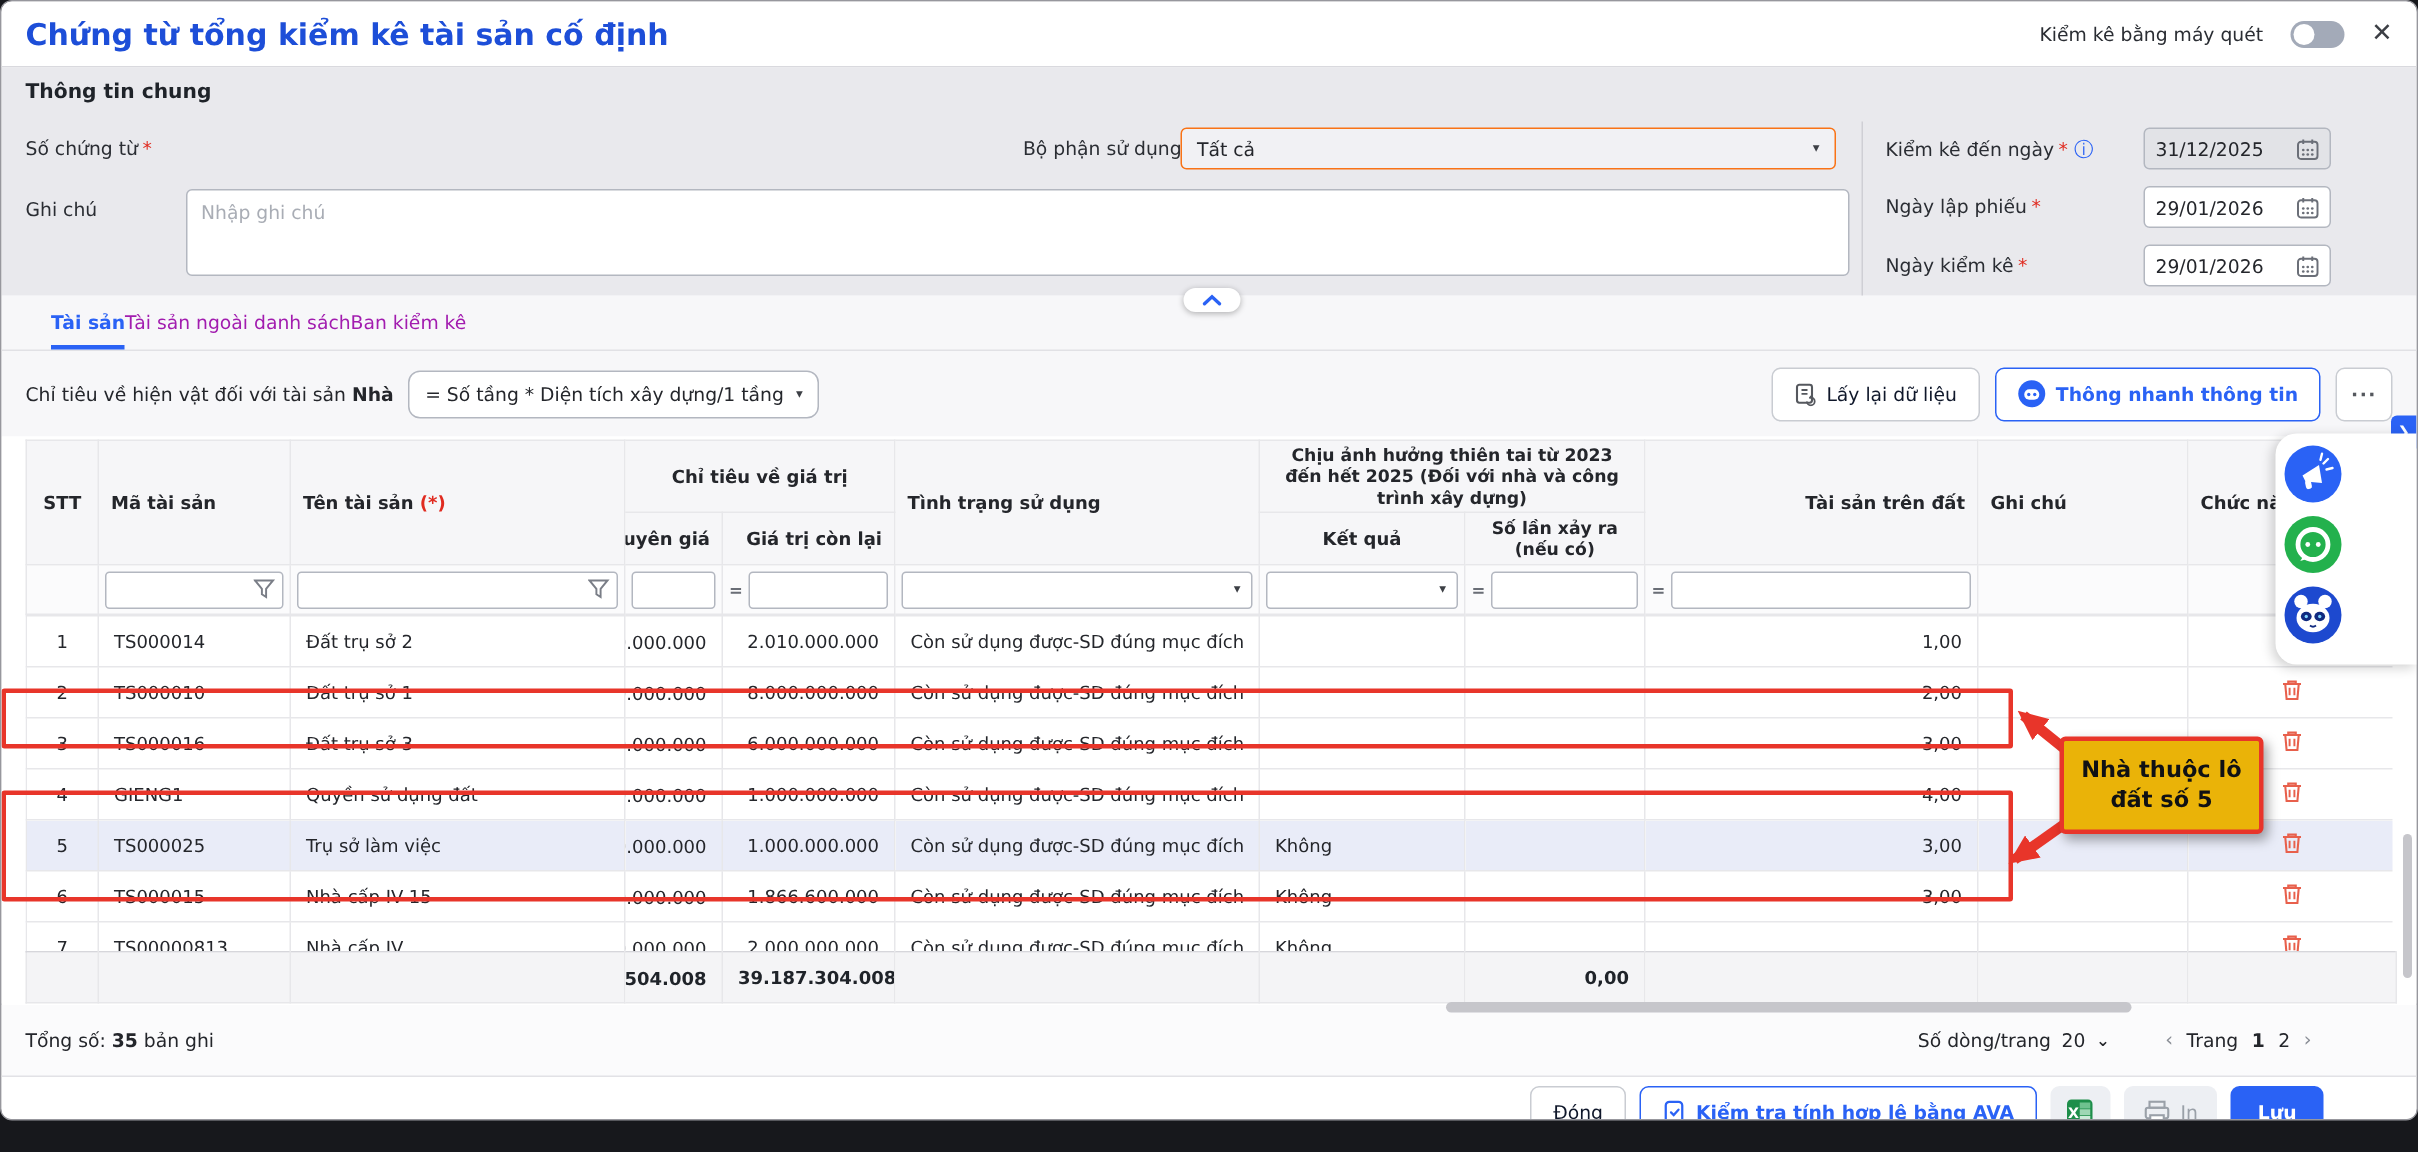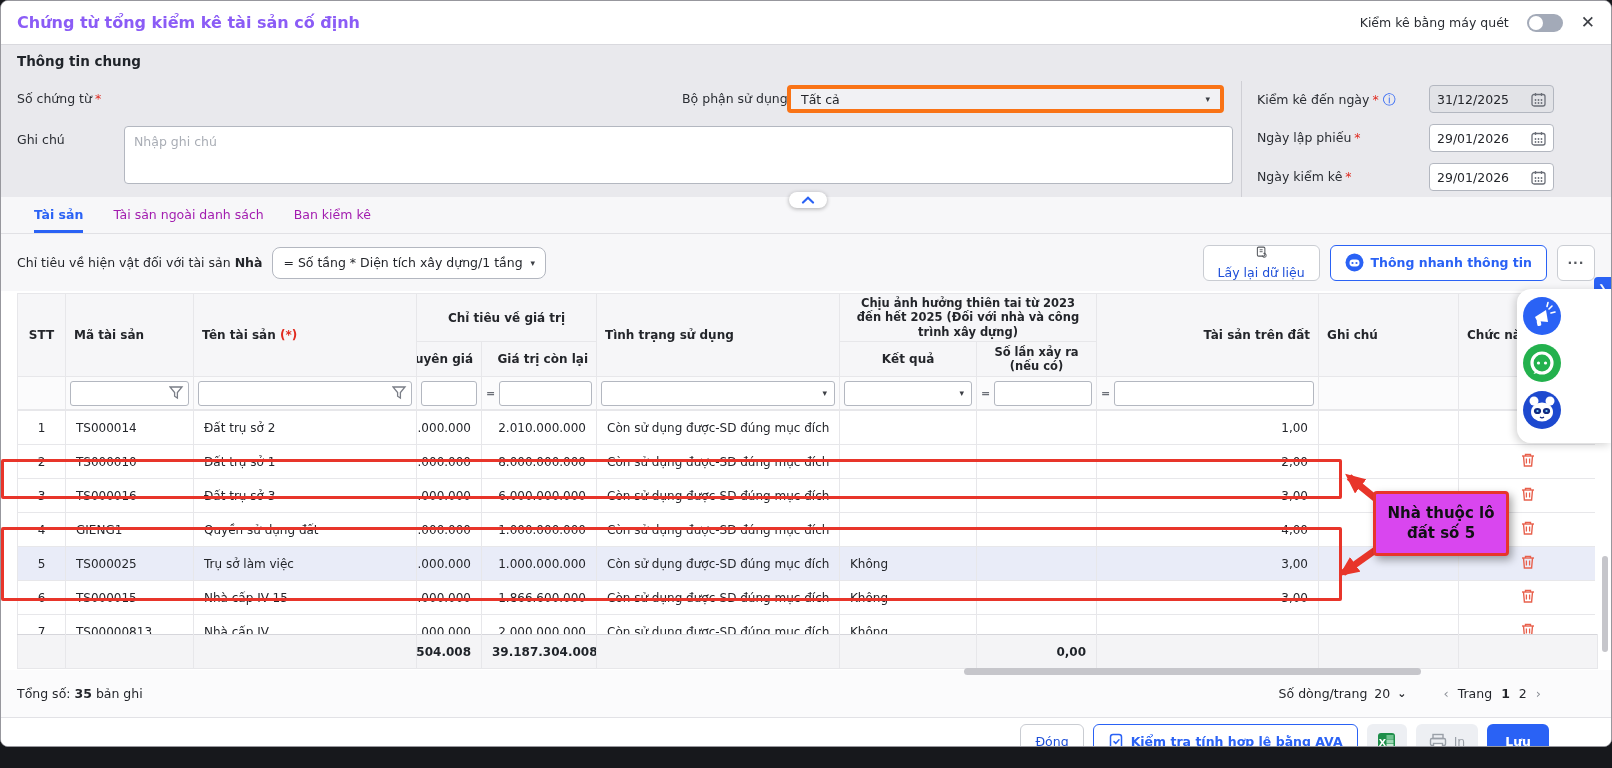--- a/index.html
+++ b/index.html
@@ -1,61 +1,61 @@
 <!DOCTYPE html>
 <html><head>
 <meta charset="utf-8">
 <style>
   * { box-sizing: border-box; margin: 0; padding: 0; }
   html,body { width:1612px; height:768px; background:#17181c; font-family:"DejaVu Sans","Liberation Sans",sans-serif; }
   .dialog { position:absolute; top:0; left:0; width:1612px; height:747px; background:#fff; border:1px solid #97979d; border-radius:8px; overflow:hidden; }
 
   
   .titlebar { height:44px; display:flex; align-items:center; justify-content:space-between; padding:0 16px; background:#fff; border-bottom:1px solid #d9d9de; }
-  .title { font-size:16px; font-weight:700; color:#8b5cf6; }
+  .title { font-size:20px; font-weight:700; color:#1d4ed8; }
   .titlebar-right { display:flex; align-items:center; gap:18px; }
   .scan-label { font-size:12.5px; color:#2a2d33; }
   .toggle { display:inline-flex; align-items:center; }
   .toggle .track { width:36px; height:18px; border-radius:9px; background:#a3aab8; position:relative; cursor:pointer; }
   .toggle .knob { position:absolute; left:2px; top:2px; width:14px; height:14px; border-radius:50%; background:#fff; }
   .close-x { font-size:17px; color:#3c3f45; cursor:pointer; line-height:1; }
 
   
   .info { position:relative; height:152px; background:#e9e9ed; }
   .info .sec-title { position:absolute; left:16px; top:8px; font-size:13.5px; font-weight:700; color:#1f2329; }
   .lbl { position:absolute; font-size:12.5px; color:#2a2d33; white-space:nowrap; }
   .req { color:#e02b20; margin-left:3px; }
   .inp { position:absolute; background:#fff; border:1px solid #b3b7c0; border-radius:4px; font-size:12.5px; color:#24262b; padding:0 8px; height:28px; font-family:inherit; }
-  .dd { position:absolute; height:28px; border:4px solid #f97316; border-radius:4px; background:#f1f1f4; display:flex; align-items:center; justify-content:space-between; padding:0 10px; font-size:12.5px; color:#24262b; cursor:pointer; }
+  .dd { position:absolute; height:28px; border:1px solid #f97316; border-radius:4px; background:#f1f1f4; display:flex; align-items:center; justify-content:space-between; padding:0 10px; font-size:12.5px; color:#24262b; cursor:pointer; }
   .caret { font-size:9px; color:#3c3f45; }
   .date-box { position:absolute; width:125px; height:28px; border:1px solid #b3b7c0; border-radius:4px; background:#fff; display:flex; align-items:center; justify-content:space-between; padding:0 7px; font-size:12.5px; color:#24262b; }
   .date-box.disabled { background:#e2e3e7; }
   .v-div { position:absolute; left:1240px; top:36px; width:1px; height:116px; background:#cfcfd5; }
   .ghichu-ta { position:absolute; left:123px; top:81px; width:1109px; height:58px; background:#fff; border:1px solid #b3b7c0; border-radius:4px; font-size:12.5px; color:#24262b; padding:7px 9px; resize:none; font-family:inherit; }
   .ghichu-ta::placeholder { color:#a9adb5; }
   .info-i { font-size:13px; color:#2a62f5; margin-left:4px; }
 
   .cal-icon { width:15px; height:15px; }
 
   
   .collapse-pill { position:absolute; left:788px; top:191px; width:38px; height:16px; background:#fff; border-radius:9px; box-shadow:0 1px 4px rgba(0,0,0,.3); display:flex; align-items:center; justify-content:center; cursor:pointer; z-index:4; }
 
   
-  .tabbar { height:37px; background:#f7f7f9; border-bottom:1px solid #e1e1e5; display:flex; align-items:stretch; padding-left:33px; gap:30px; }
+  .tabbar { height:37px; background:#f7f7f9; border-bottom:1px solid #e1e1e5; display:flex; align-items:stretch; padding-left:33px; }
   .tab { font-size:12.5px; color:#a21caf; display:flex; align-items:center; border-bottom:3px solid transparent; cursor:pointer; padding-top:2px; }
   .tab.active { color:#2a62f5; font-weight:700; border-bottom-color:#2a62f5; }
 
   
   .toolbar { height:57px; background:#f7f7f9; display:flex; align-items:center; padding:0 16px; }
   .crit-label { font-size:12.5px; color:#24262b; }
   .crit-label b { font-weight:700; }
   .crit-dd { margin-left:10px; height:32px; background:#fff; border:1px solid #b3b7c0; border-radius:8px; display:flex; align-items:center; gap:8px; padding:0 10px; font-size:12.5px; color:#24262b; cursor:pointer; }
   .toolbar-right { margin-left:auto; display:flex; align-items:center; gap:10px; }
   .btn { height:36px; display:inline-flex; align-items:center; justify-content:center; gap:7px; border-radius:6px; font-size:12.5px; cursor:pointer; font-family:inherit; }
-  .btn-plain { background:#fff; border:1px solid #c9ccd2; color:#1d4ed8; padding:0 14px;flex-direction:column; }
+  .btn-plain { background:#fff; border:1px solid #c9ccd2; color:#0f172a; padding:0 14px; }
   .btn-outline-blue { background:#fff; border:1px solid #2a62f5; color:#2a62f5; font-weight:700; padding:0 14px; }
   .btn-more { background:#fff; border:1px solid #c9ccd2; color:#55585e; width:38px; font-weight:700; letter-spacing:1px; }
 
   
   .grid-section { position:relative; padding:2px 16px 0 16px; background:#fff; }
   table { border-collapse:collapse; table-layout:fixed; width:1580px; }
   col.c1{width:48px} col.c2{width:128px} col.c3{width:223px} col.c4{width:65px} col.c5{width:115px} col.c6{width:243px} col.c7{width:137px} col.c8{width:120px} col.c9{width:222px} col.c10{width:140px} col.c11{width:139px}
   th,td { border:1px solid #e7e7ea; font-size:12px; color:#24262b; overflow:hidden; white-space:nowrap; }
   thead th { background:#f6f6f8; font-weight:700; padding:2px 8px; }
   .h1 th { height:35px; }
@@ -72,21 +72,21 @@
   .feq input { flex:1; min-width:0; height:25px; border:1px solid #b3b7c0; border-radius:3px; padding:0 6px; font-size:12px; font-family:inherit; }
   .fdd { height:25px; border:1px solid #b3b7c0; border-radius:3px; background:#fff; display:flex; align-items:center; justify-content:flex-end; padding:0 7px; cursor:pointer; }
   .body-viewport { height:224px; overflow:hidden; }
   tbody td { height:34px; padding:0 10px; background:#fff; }
   tbody tr.sel td { background:#e9ecf8; }
   .sum td { height:34px; background:#f4f4f6; border-top:1px solid #d6d6db; font-weight:700; color:#1f2329; padding:0 10px; }
   .trash-btn { display:inline-flex; cursor:pointer; }
 
   
   .redbox { position:absolute; border:3px solid #e8352a; border-radius:2px; pointer-events:none; z-index:5; }
-  .ann-box { position:absolute; left:1372px; top:200px; width:136px; padding:9px 6px; background:#d946ef; border:3px solid #e8352a; border-radius:4px; box-shadow:3px 4px 8px rgba(0,0,0,.35); text-align:center; font-size:15px; font-weight:700; color:#101114; z-index:6; line-height:1.35; }
+  .ann-box { position:absolute; left:1372px; top:200px; width:136px; padding:9px 6px; background:#eab308; border:3px solid #e8352a; border-radius:4px; box-shadow:3px 4px 8px rgba(0,0,0,.35); text-align:center; font-size:15px; font-weight:700; color:#101114; z-index:6; line-height:1.35; }
   .arrows-svg { position:absolute; left:1290px; top:140px; z-index:5; pointer-events:none; }
 
   
   .side-panel { position:absolute; right:0; top:288px; width:94px; height:154px; background:#fff; border-radius:14px 0 0 14px; box-shadow:-2px 2px 8px rgba(0,0,0,.18); z-index:7; }
   .fab { position:absolute; left:6px; width:38px; height:38px; border-radius:50%; cursor:pointer; }
   .panel-tab { position:absolute; right:0; top:276px; width:17px; height:22px; background:#2a62f5; border-radius:4px 0 0 4px; color:#fff; font-size:10px; display:flex; align-items:center; justify-content:center; cursor:pointer; z-index:7; }
 
   
   .h-scroll { position:absolute; left:963px; top:667px; width:457px; height:7px; background:#c6c6cb; border-radius:4px; z-index:3; cursor:pointer; }
   .v-scroll { position:absolute; right:3px; top:555px; width:6px; height:96px; background:#c6c6cb; border-radius:3px; z-index:3; cursor:pointer; }

